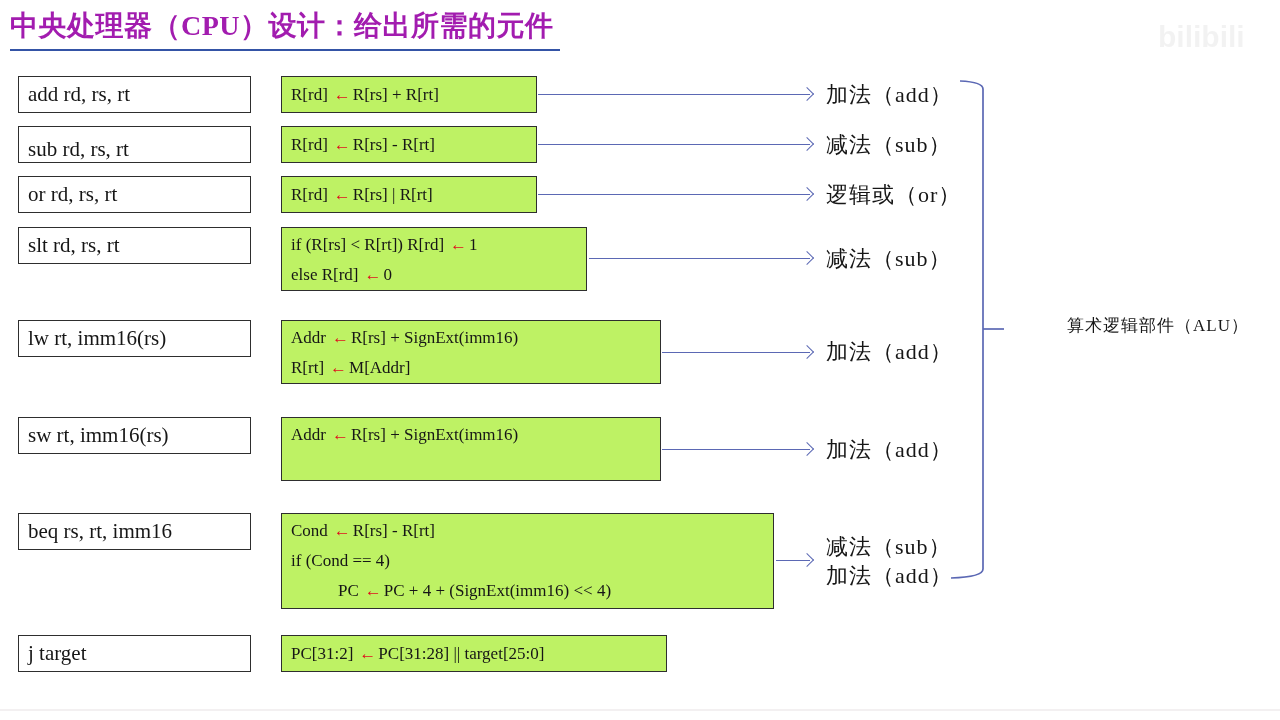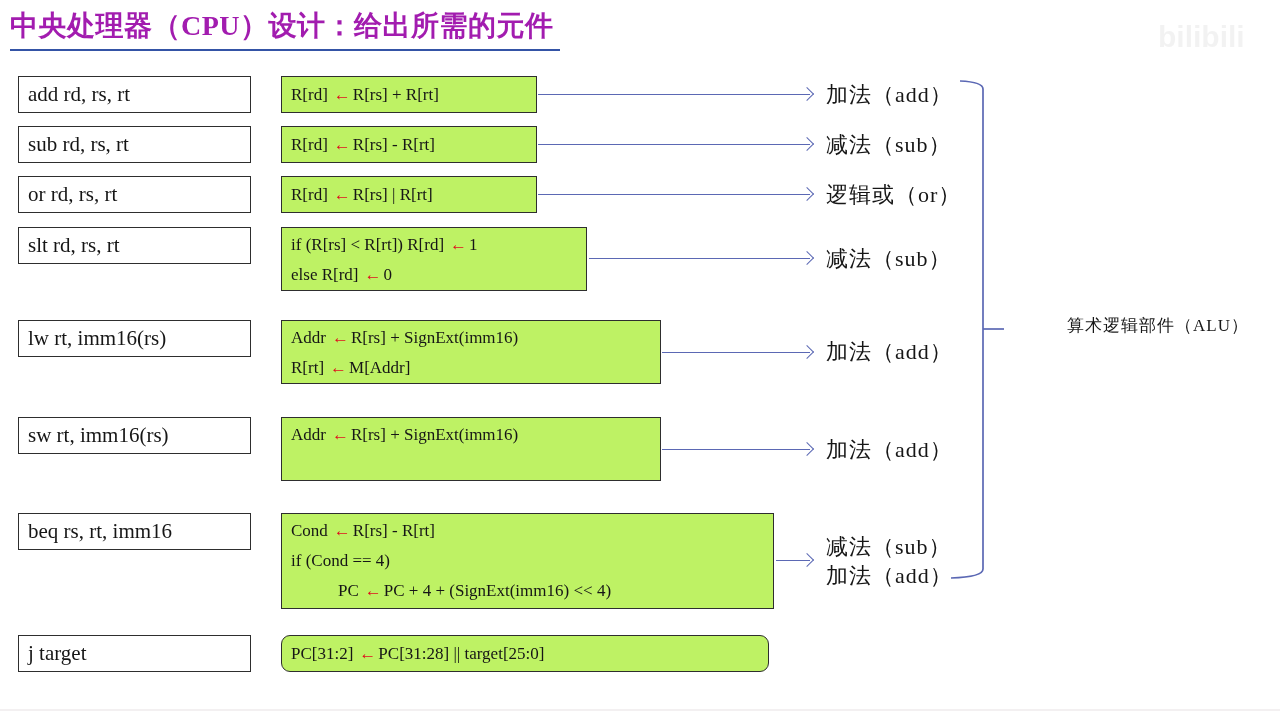--- a/index.html
+++ b/index.html
@@ -23,27 +23,27 @@
   .rbox{
     position:absolute;left:281px;border:1.8px solid #2e2e2e;box-sizing:border-box;
     background:#bef264;font-size:17px;padding-left:9px;
   }
   .rbox.single{display:flex;align-items:center;padding-top:0;}
   .rbox.multi{padding-top:2px;}
   .rtl-line{line-height:30px;white-space:nowrap;}
   .rtl-line.indent{padding-left:47px;}
   .ra{color:#e00f1e;font-weight:bold;margin:0 2px 0 6px;}
   
-  .r0{top:76px;}  .r1{top:126px;} .r2{top:176px;} .r3{top:227px;}
+  .r0{top:76px;}  .r1{top:126px;align-items:flex-end;} .r2{top:176px;} .r3{top:227px;}
   .r4{top:320px;} .r5{top:417px;} .r6{top:513px;} .r7{top:635px;}
   .rb0,.rb1,.rb2{width:256px;height:37px;}
   .rb3{width:306px;height:64px;}
   .rb4,.rb5{width:380px;height:64px;}
   .rb6{width:493px;height:96px;}
-  .rb7{width:488px;height:37px;border-radius:9px;}
+  .rb7{width:386px;height:37px;}
   
   .connector{position:absolute;height:0;border-top:1.7px solid #5b68b4;}
   .connector::after{
     content:"";position:absolute;right:-2px;top:-6.5px;width:10px;height:10px;
     border-top:1.7px solid #5b68b4;border-right:1.7px solid #5b68b4;
     transform:rotate(45deg);box-sizing:border-box;
   }
   .c0{left:538px;top:94px;width:272px;}
   .c1{left:538px;top:144px;width:272px;}
   .c2{left:538px;top:194px;width:272px;}

